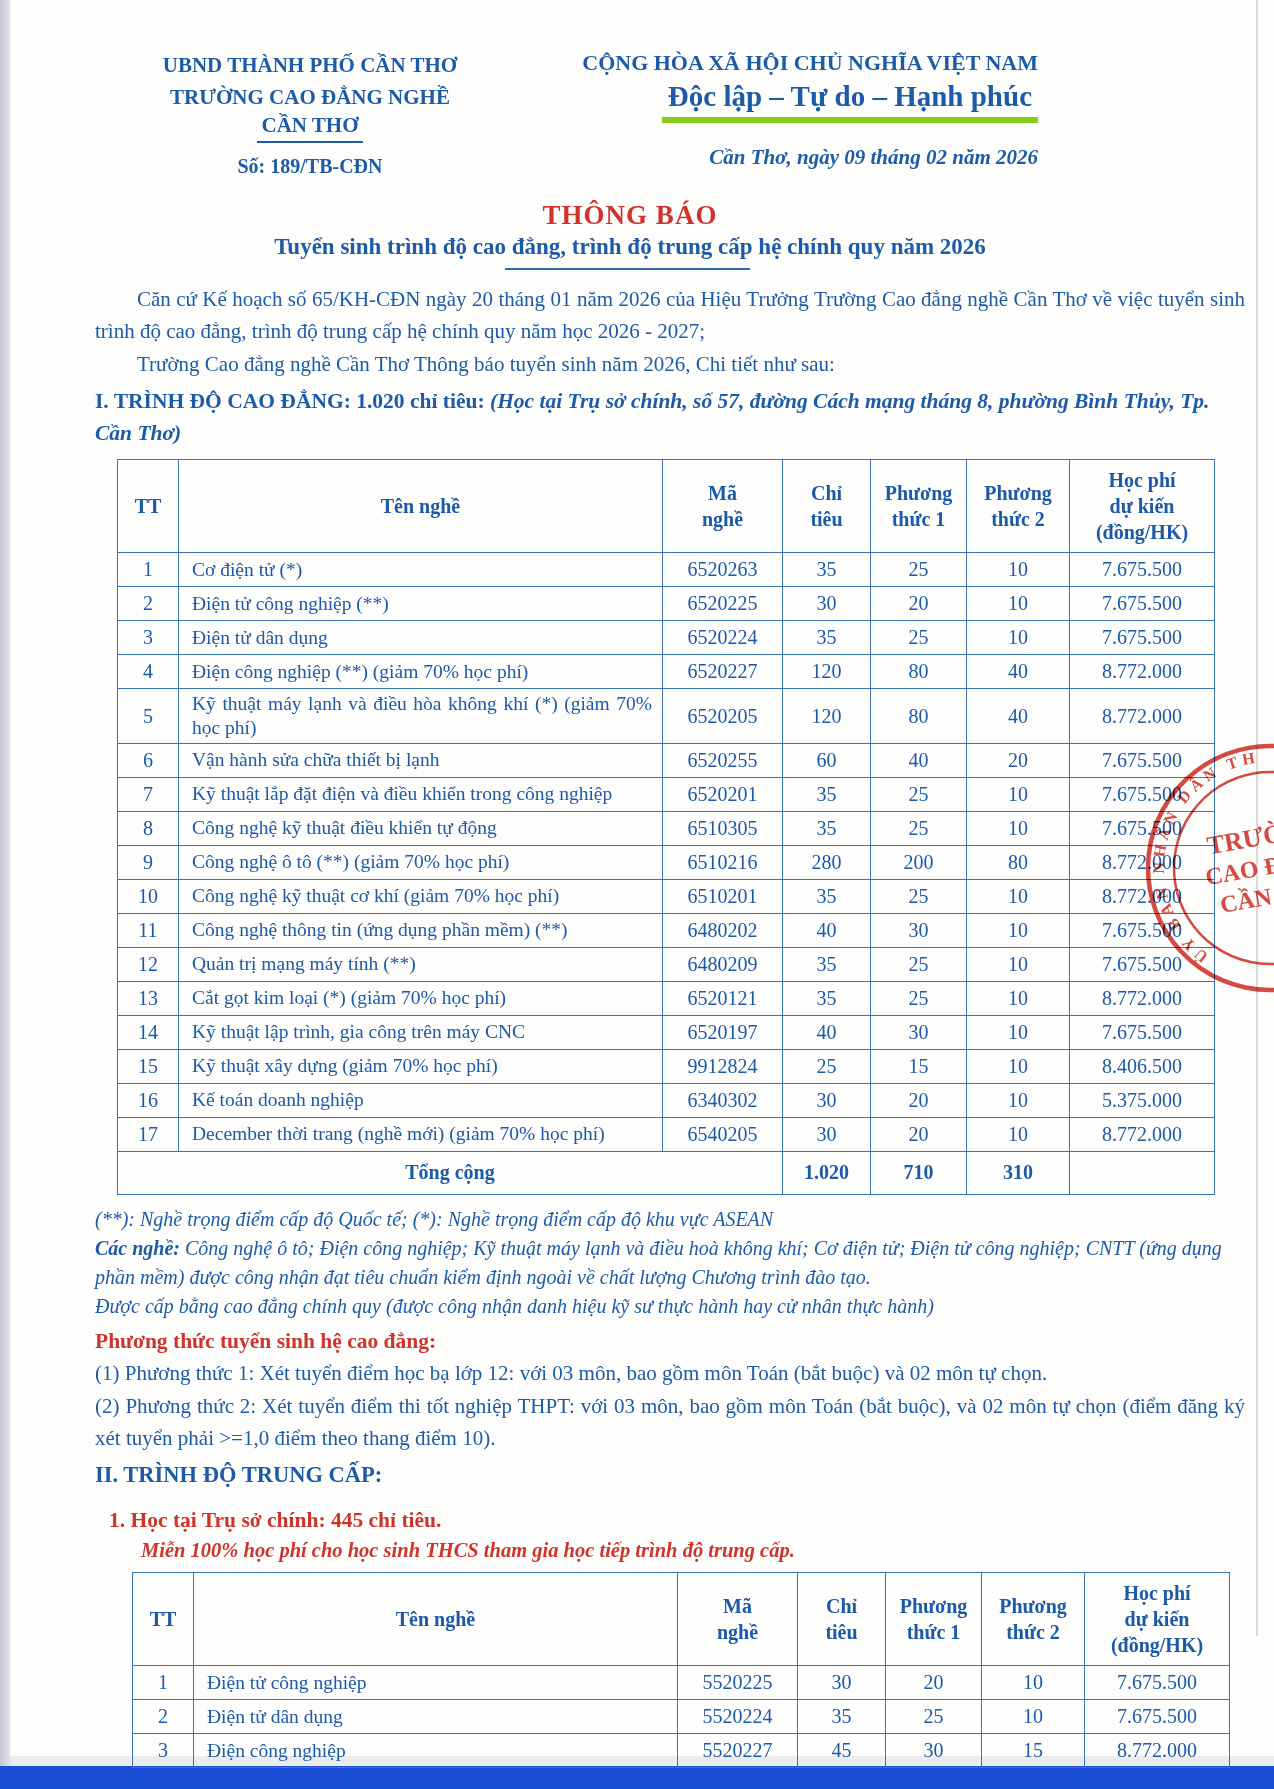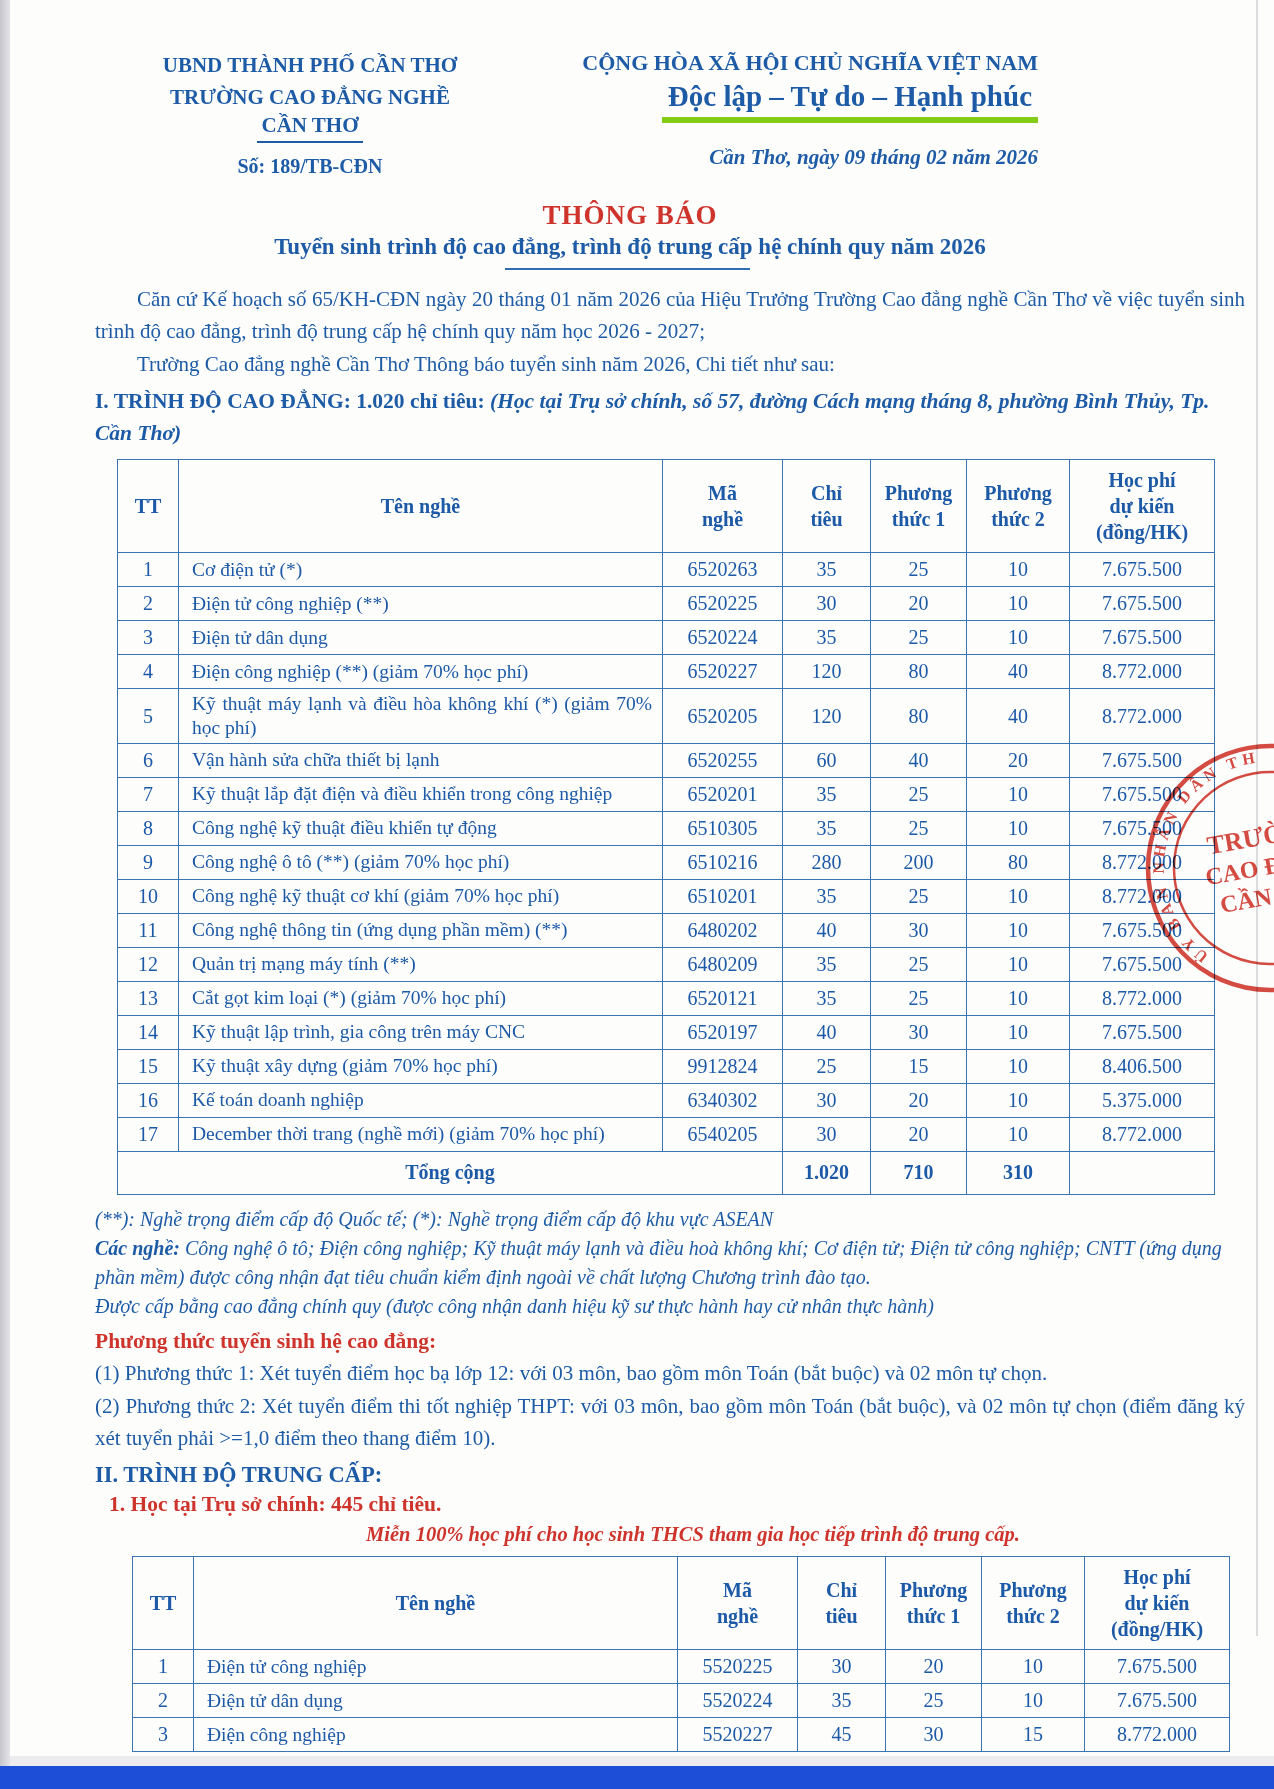--- a/index.html
+++ b/index.html
@@ -58,22 +58,22 @@
   td.cell-name{ text-align:justify; padding-left:13px; padding-right:10px; font-size:19.5px; }
   .col-tt{ width:54px; } .col-name{ width:477px; } .col-code{ width:113px; }
   .col-quota{ width:81px; } .col-m1{ width:89px; } .col-m2{ width:96px; } .col-fee{ width:138px; }
   .row-total td{ font-weight:bold; padding:6px; height:30px; }
 
   
   .notes{ font-style:italic; font-size:20px; line-height:1.45; margin-top:10px; }
   .notes .b{ font-weight:bold; }
   .red-head{ color:#ce342c; font-weight:bold; font-size:21.5px; margin-top:8px; }
   .sec2-head{ font-weight:bold; font-size:22.5px; margin-top:8px; }
-  .sec2-sub1{ color:#ce342c; font-weight:bold; font-size:21.5px; margin-top:4px; padding-left:14px; }
-  .sec2-sub2{ color:#ce342c; font-weight:bold; font-style:italic; font-size:20.5px; margin-top:6px; padding-left:46px;text-align:center; }
+  .sec2-sub1{ color:#ce342c; font-weight:bold; font-size:21.5px; margin-top:20px; padding-left:14px; }
+  .sec2-sub2{ color:#ce342c; font-weight:bold; font-style:italic; font-size:20.5px; margin-top:6px; padding-left:46px; }
 
   
   .stamp{ position:absolute; left:1128px; top:712px; width:300px; height:310px;
           mix-blend-mode:multiply; opacity:0.92; }
 </style>
 </head>
 <body>
 
 <div class="canvas">
   <div class="page">

